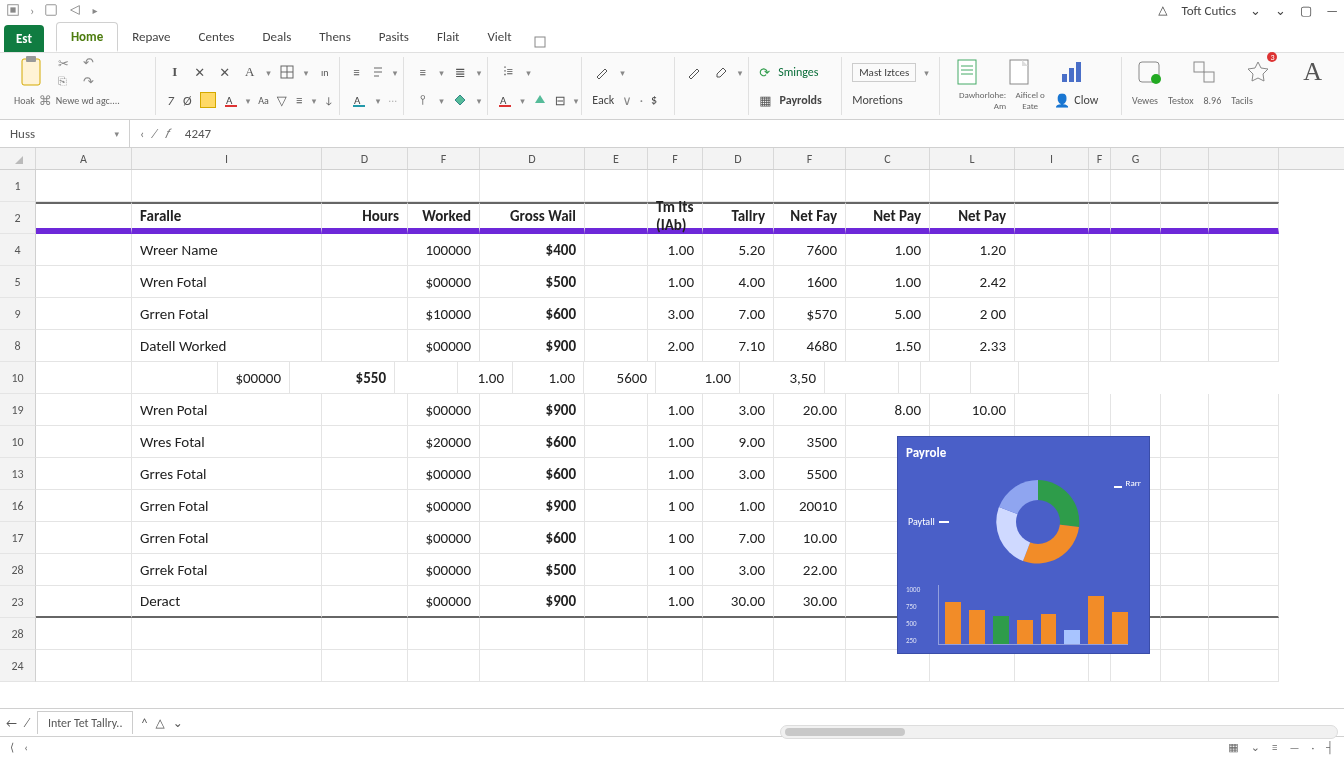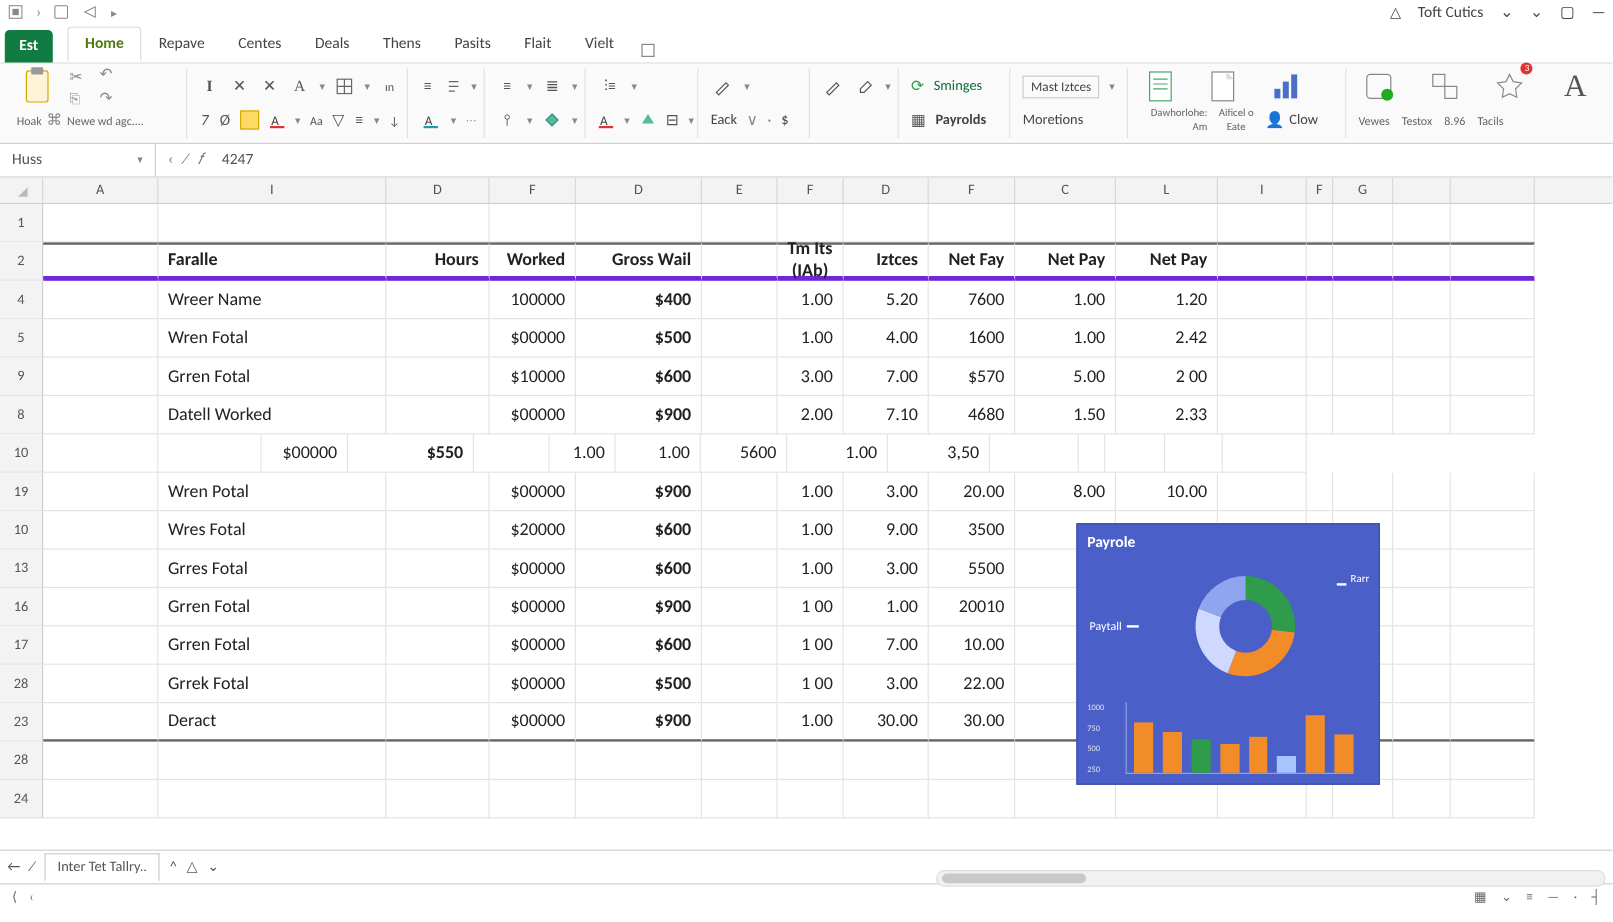--- a/index.html
+++ b/index.html
@@ -34,21 +34,21 @@
 .fx-controls { display: flex; gap: 8px; padding: 0 10px; color: #777; align-items: center; }
 .fx-input { flex: 1; padding: 0 6px; color: #555; }
 
 
 .grid-wrap { position: relative; height: 560px; overflow: hidden; }
 .col-headers { display: flex; height: 22px; background: #f3f3f3; border-bottom: 1px solid #d0d0d0; }
 .ch { border-right: 1px solid #d8d8d8; text-align: center; font-size: 12px; color: #555; line-height: 22px; }
 .rowhead { width: 36px; background: #f3f3f3; border-right: 1px solid #d0d0d0; border-bottom: 1px solid #e4e4e4; text-align: center; font-size: 12px; color: #555; }
 .gridbody { position: relative; }
 .row { display: flex; height: 32px; }
-.row.hdr .cell { font-weight: 700; color: #222; border-top: 2px solid #666; border-bottom: 4px solid #6d28d9; text-align: center; }
+.row.hdr .cell { font-weight: 700; color: #222; border-top: 2px solid #666; border-bottom: 6px solid #6d28d9; }
 .cell { border-right: 1px solid #e4e4e4; border-bottom: 1px solid #e4e4e4; padding: 0 8px; display: flex; align-items: center; font-size: 15px; color: #222; }
 .cell.num { justify-content: flex-end; }
 .cell.bold { font-weight: 700; }
 .row.lastdata .cell { border-bottom: 2px solid #666; }
 
 
 .chart-obj { position: absolute; left: 897px; top: 288px; width: 253px; height: 218px; background: #4a5fc8; border: 1px solid #3a4da8; color: #fff; font-size: 11px; padding: 8px; }
 .chart-title { font-weight: 600; font-size: 13px; margin-bottom: 6px; }
 .chart-legend { position: absolute; right: 8px; top: 40px; font-size: 9px; display:flex; align-items:flex-end; gap:4px; }
 .chart-legend2 { position: absolute; left: 10px; top: 78px; font-size: 10px; display:flex; align-items:center; gap:4px; }
@@ -434,21 +434,21 @@
       </div>
       <div class="row hdr">
         <div class="rowhead" style="line-height: 32px;">2</div>
         <div class="cell wA "></div>
         <div class="cell wB ">Faralle</div>
         <div class="cell wC num">Hours</div>
         <div class="cell wD num">Worked</div>
         <div class="cell wE num">Gross Wail</div>
         <div class="cell wF "></div>
         <div class="cell wG num">Tm Its (IAb)</div>
-        <div class="cell wH num">Iztces</div>
+        <div class="cell wH num">Tallry</div>
         <div class="cell wI num">Net Fay</div>
         <div class="cell wJ num">Net Pay</div>
         <div class="cell wK num">Net Pay</div>
         <div class="cell wL "></div>
         <div class="cell wM "></div>
         <div class="cell wN "></div>
         <div class="cell wO "></div>
         <div class="cell wP "></div>
       </div>
       <div class="row ">

